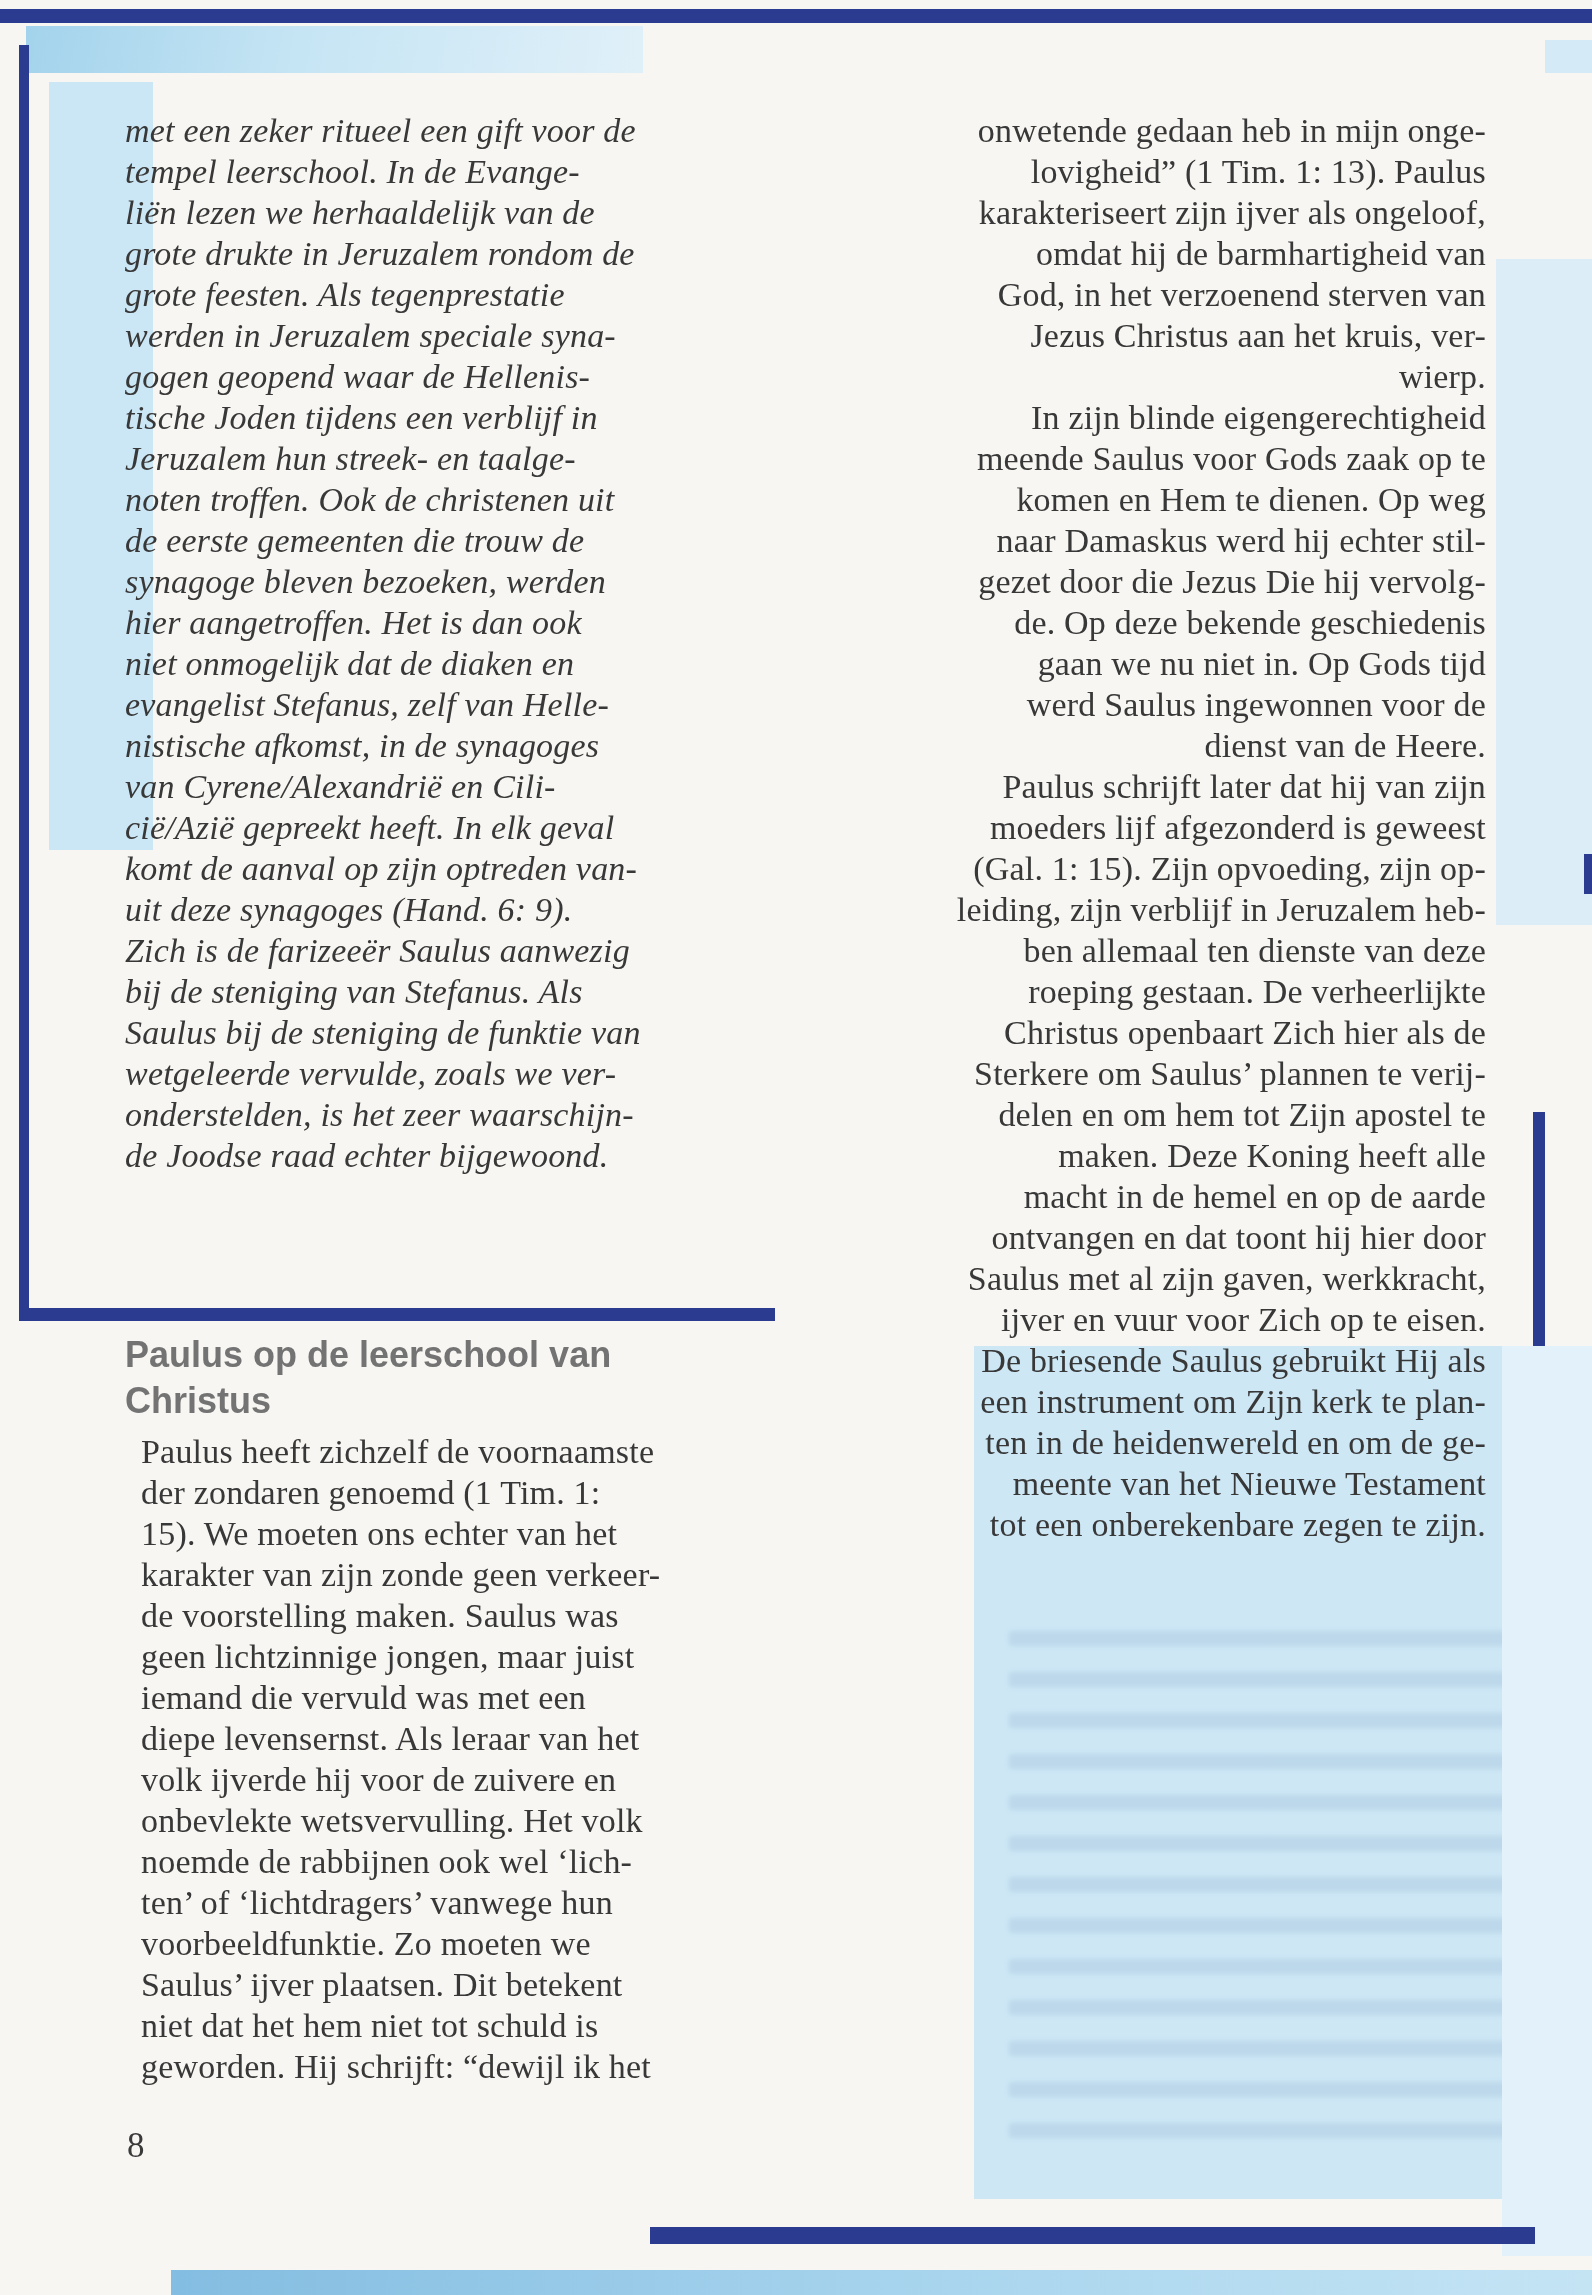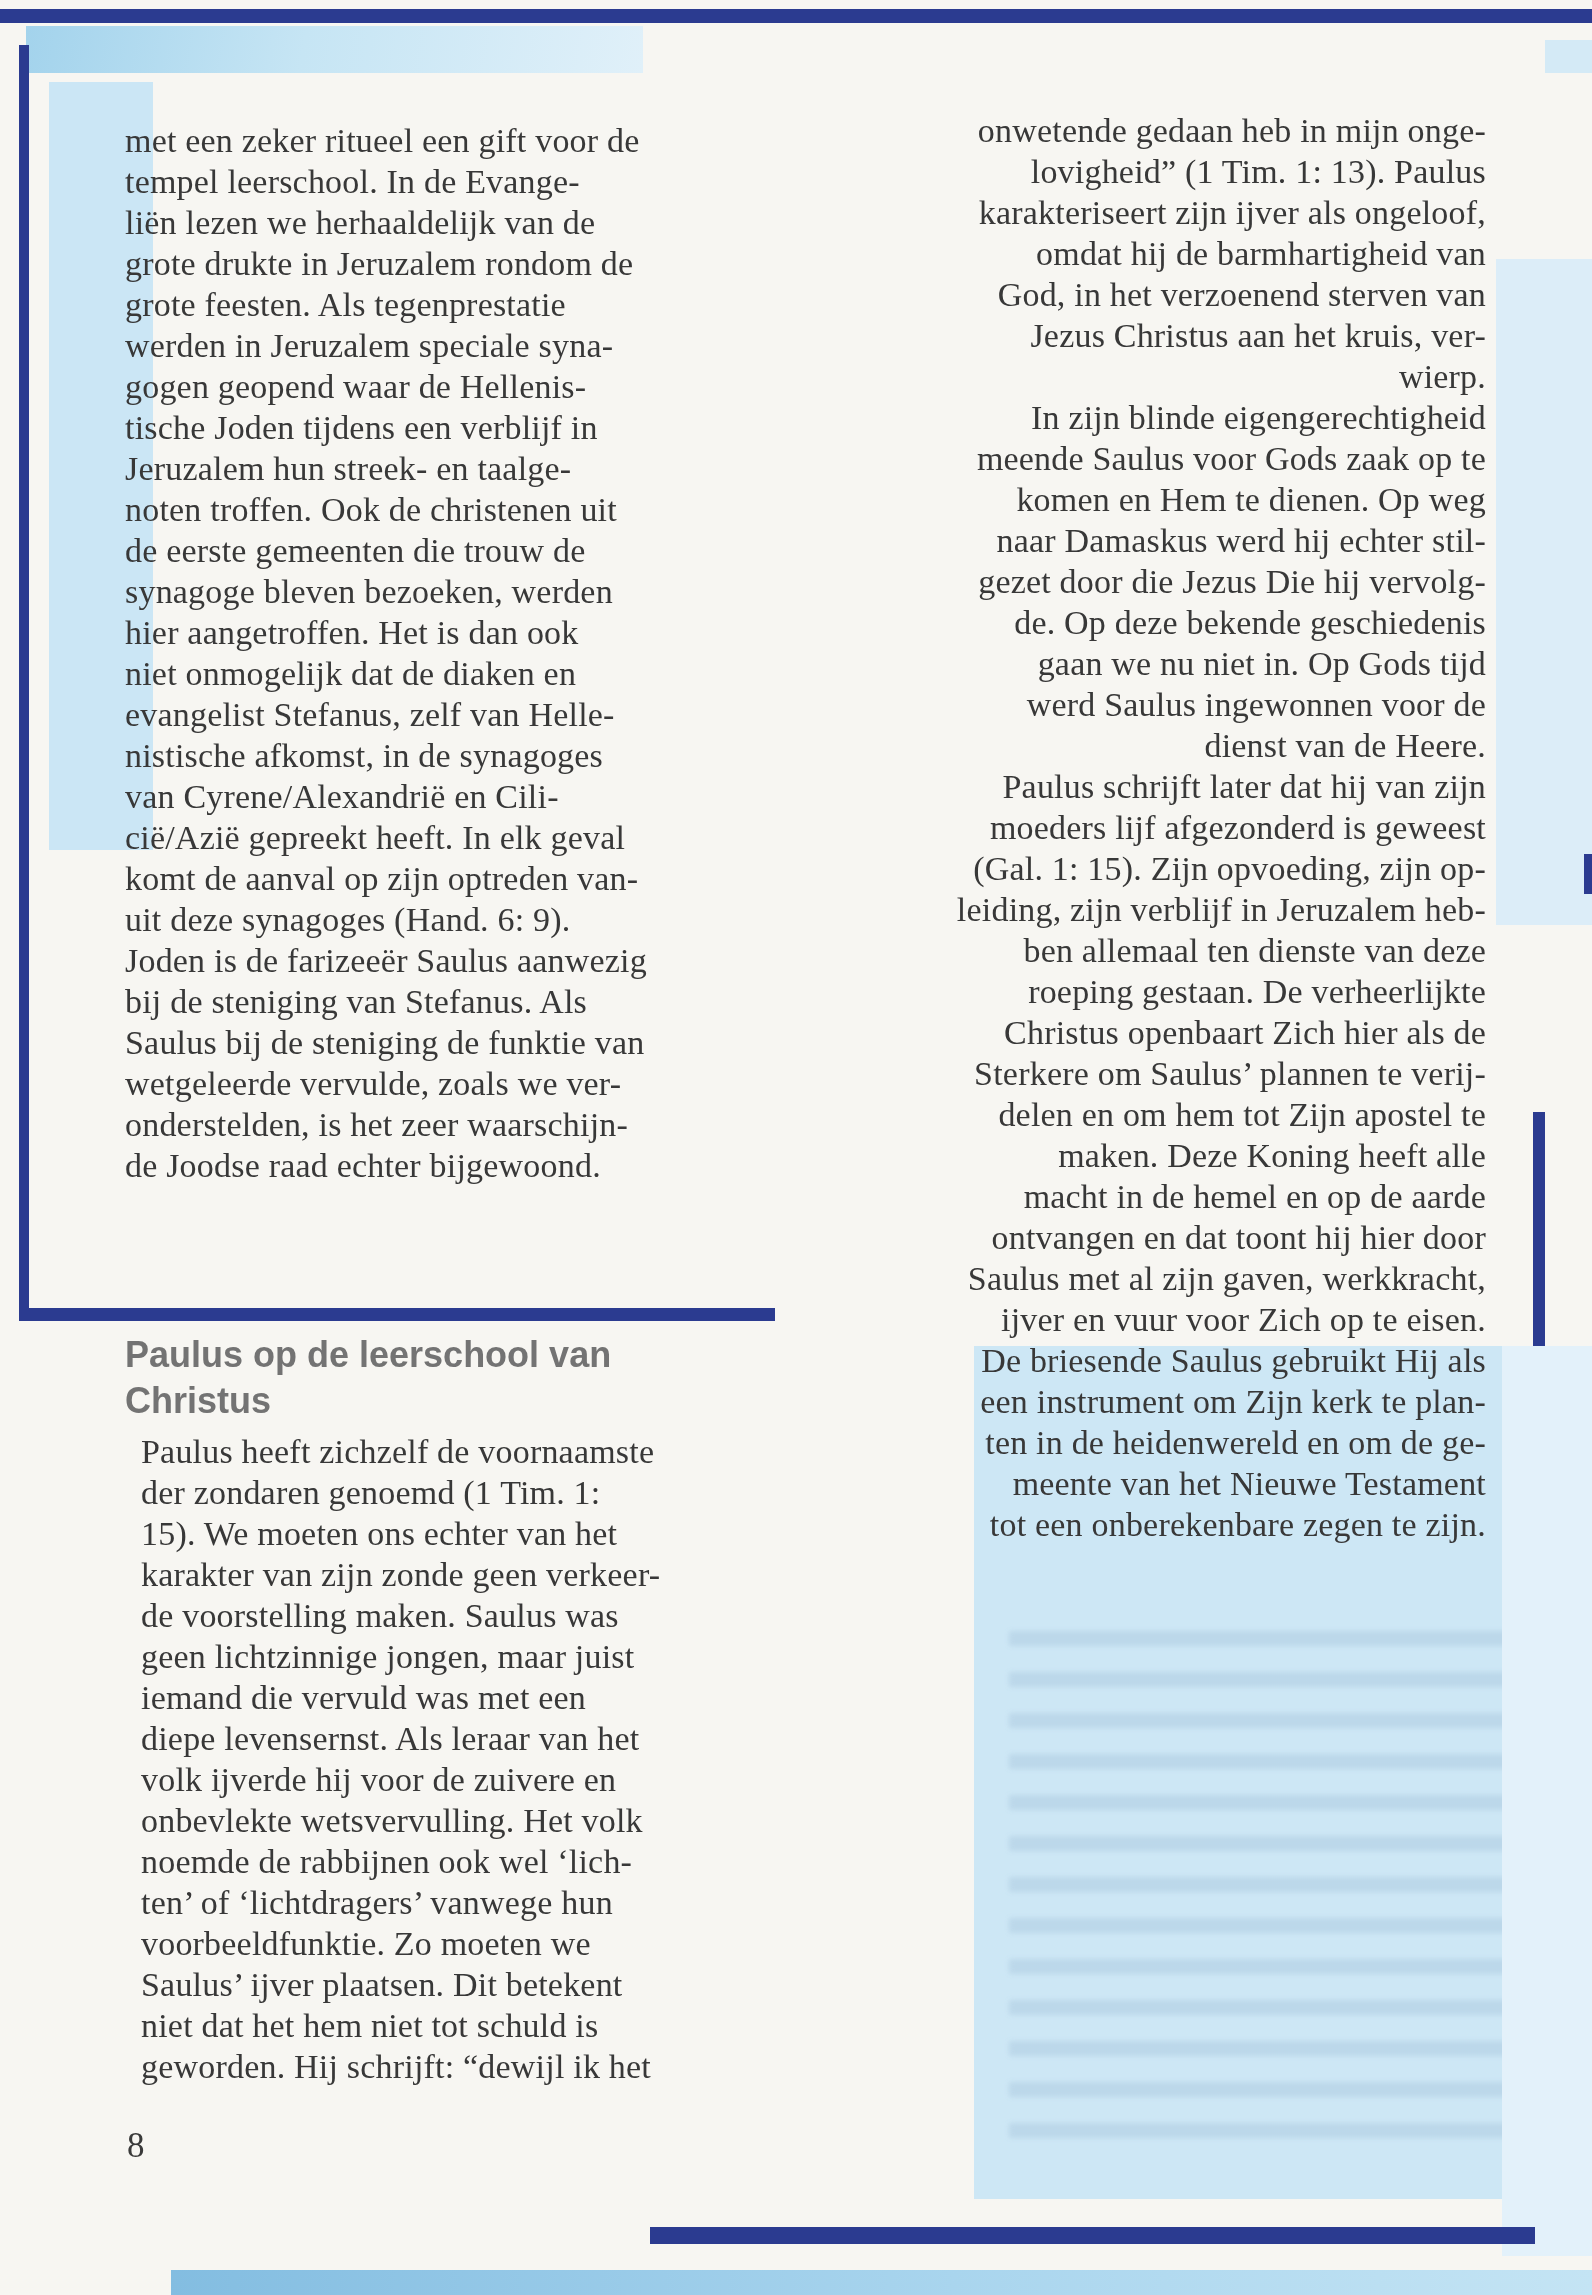--- a/index.html
+++ b/index.html
@@ -76,21 +76,21 @@
     background: linear-gradient(90deg, #83bde1 0%, #a9d5ee 55%, #c4e4f4 100%);
   }
   
   .textblock { position: absolute; width: 656px; }
   .line {
     font-size: 34px;
     line-height: 41px;
     white-space: nowrap;
     letter-spacing: 0.2px;
   }
-  #left-para1 { left: 125px; top: 120px; }
+  #left-para1 { left: 125px; top: 110px; font-style: italic; }
   #left-heading { left: 125px; top: 1332px; }
   #left-heading .line {
     font-size: 36px;
     line-height: 46px;
     font-weight: bold;
     color: #737373;
     font-family: "Liberation Sans", "DejaVu Sans", sans-serif;
     letter-spacing: 0;
   }
   #left-para2 { left: 125px; top: 1431px; margin-left: 16px; }
@@ -137,21 +137,21 @@
       <div class="line">de eerste gemeenten die trouw de</div>
       <div class="line">synagoge bleven bezoeken, werden</div>
       <div class="line">hier aangetroffen. Het is dan ook</div>
       <div class="line">niet onmogelijk dat de diaken en</div>
       <div class="line">evangelist Stefanus, zelf van Helle-</div>
       <div class="line">nistische afkomst, in de synagoges</div>
       <div class="line">van Cyrene/Alexandrië en Cili-</div>
       <div class="line">cië/Azië gepreekt heeft. In elk geval</div>
       <div class="line">komt de aanval op zijn optreden van-</div>
       <div class="line">uit deze synagoges (Hand. 6: 9).</div>
-      <div class="line">Joden is de farizeeër Saulus aanwezig</div>
+      <div class="line">Zich is de farizeeër Saulus aanwezig</div>
       <div class="line">bij de steniging van Stefanus. Als</div>
       <div class="line">Saulus bij de steniging de funktie van</div>
       <div class="line">wetgeleerde vervulde, zoals we ver-</div>
       <div class="line">onderstelden, is het zeer waarschijn-</div>
       <div class="line">de Joodse raad echter bijgewoond.</div>
     </div>
 
   <div id="left-heading" class="textblock">
       <div class="line">Paulus op de leerschool van</div>
       <div class="line">Christus</div>

